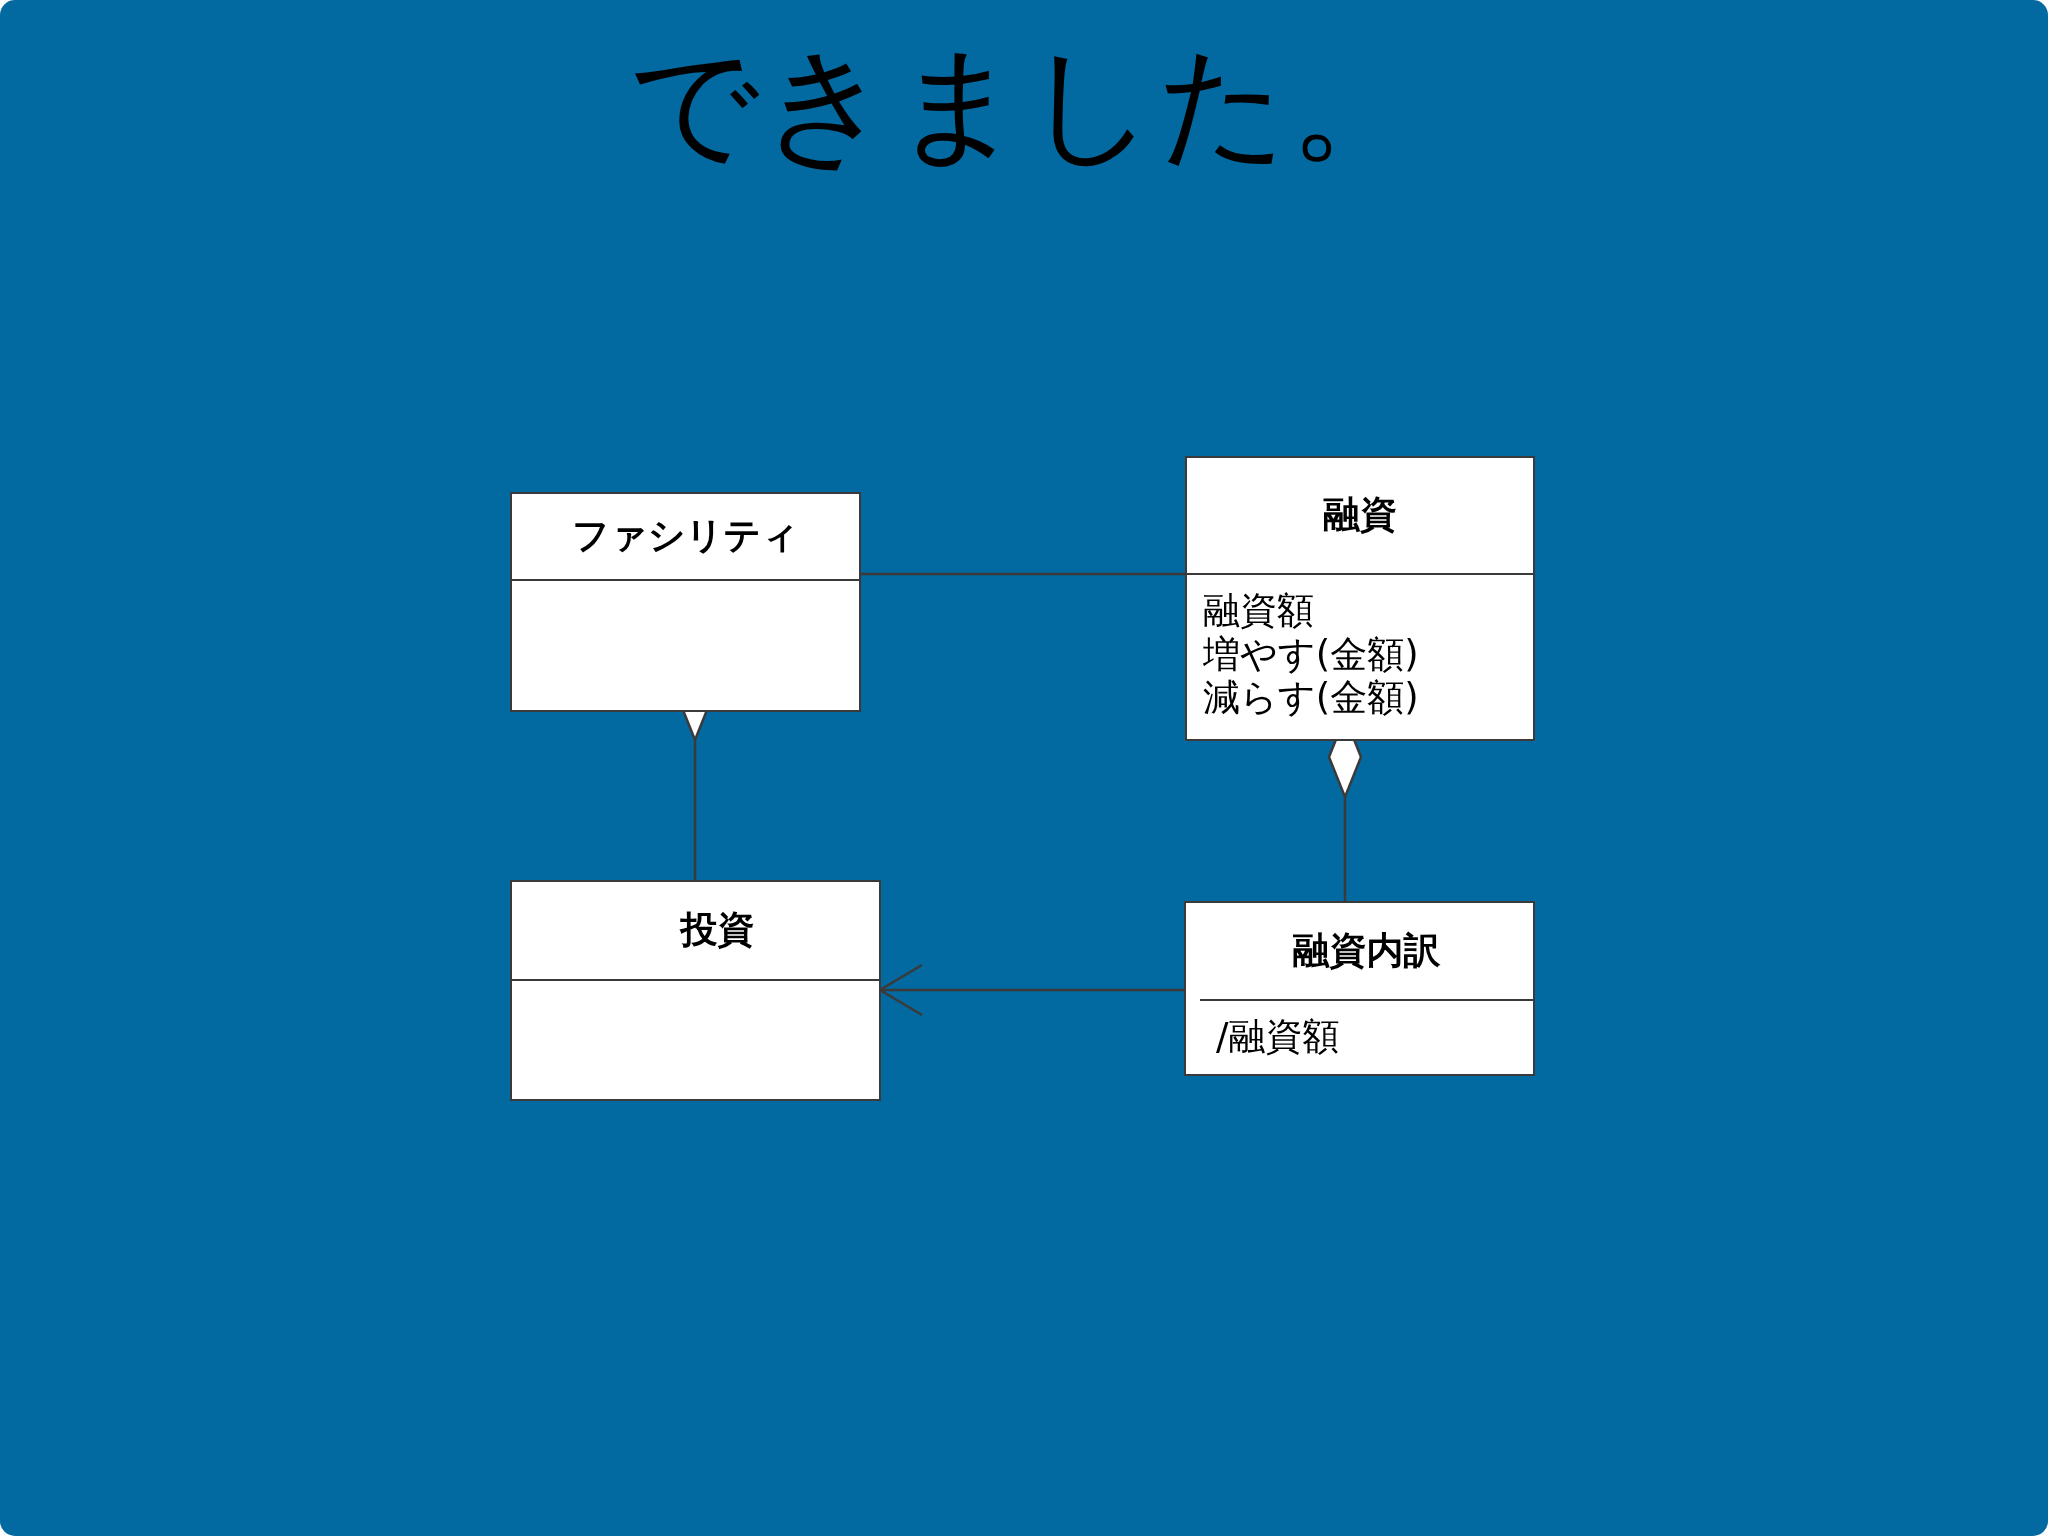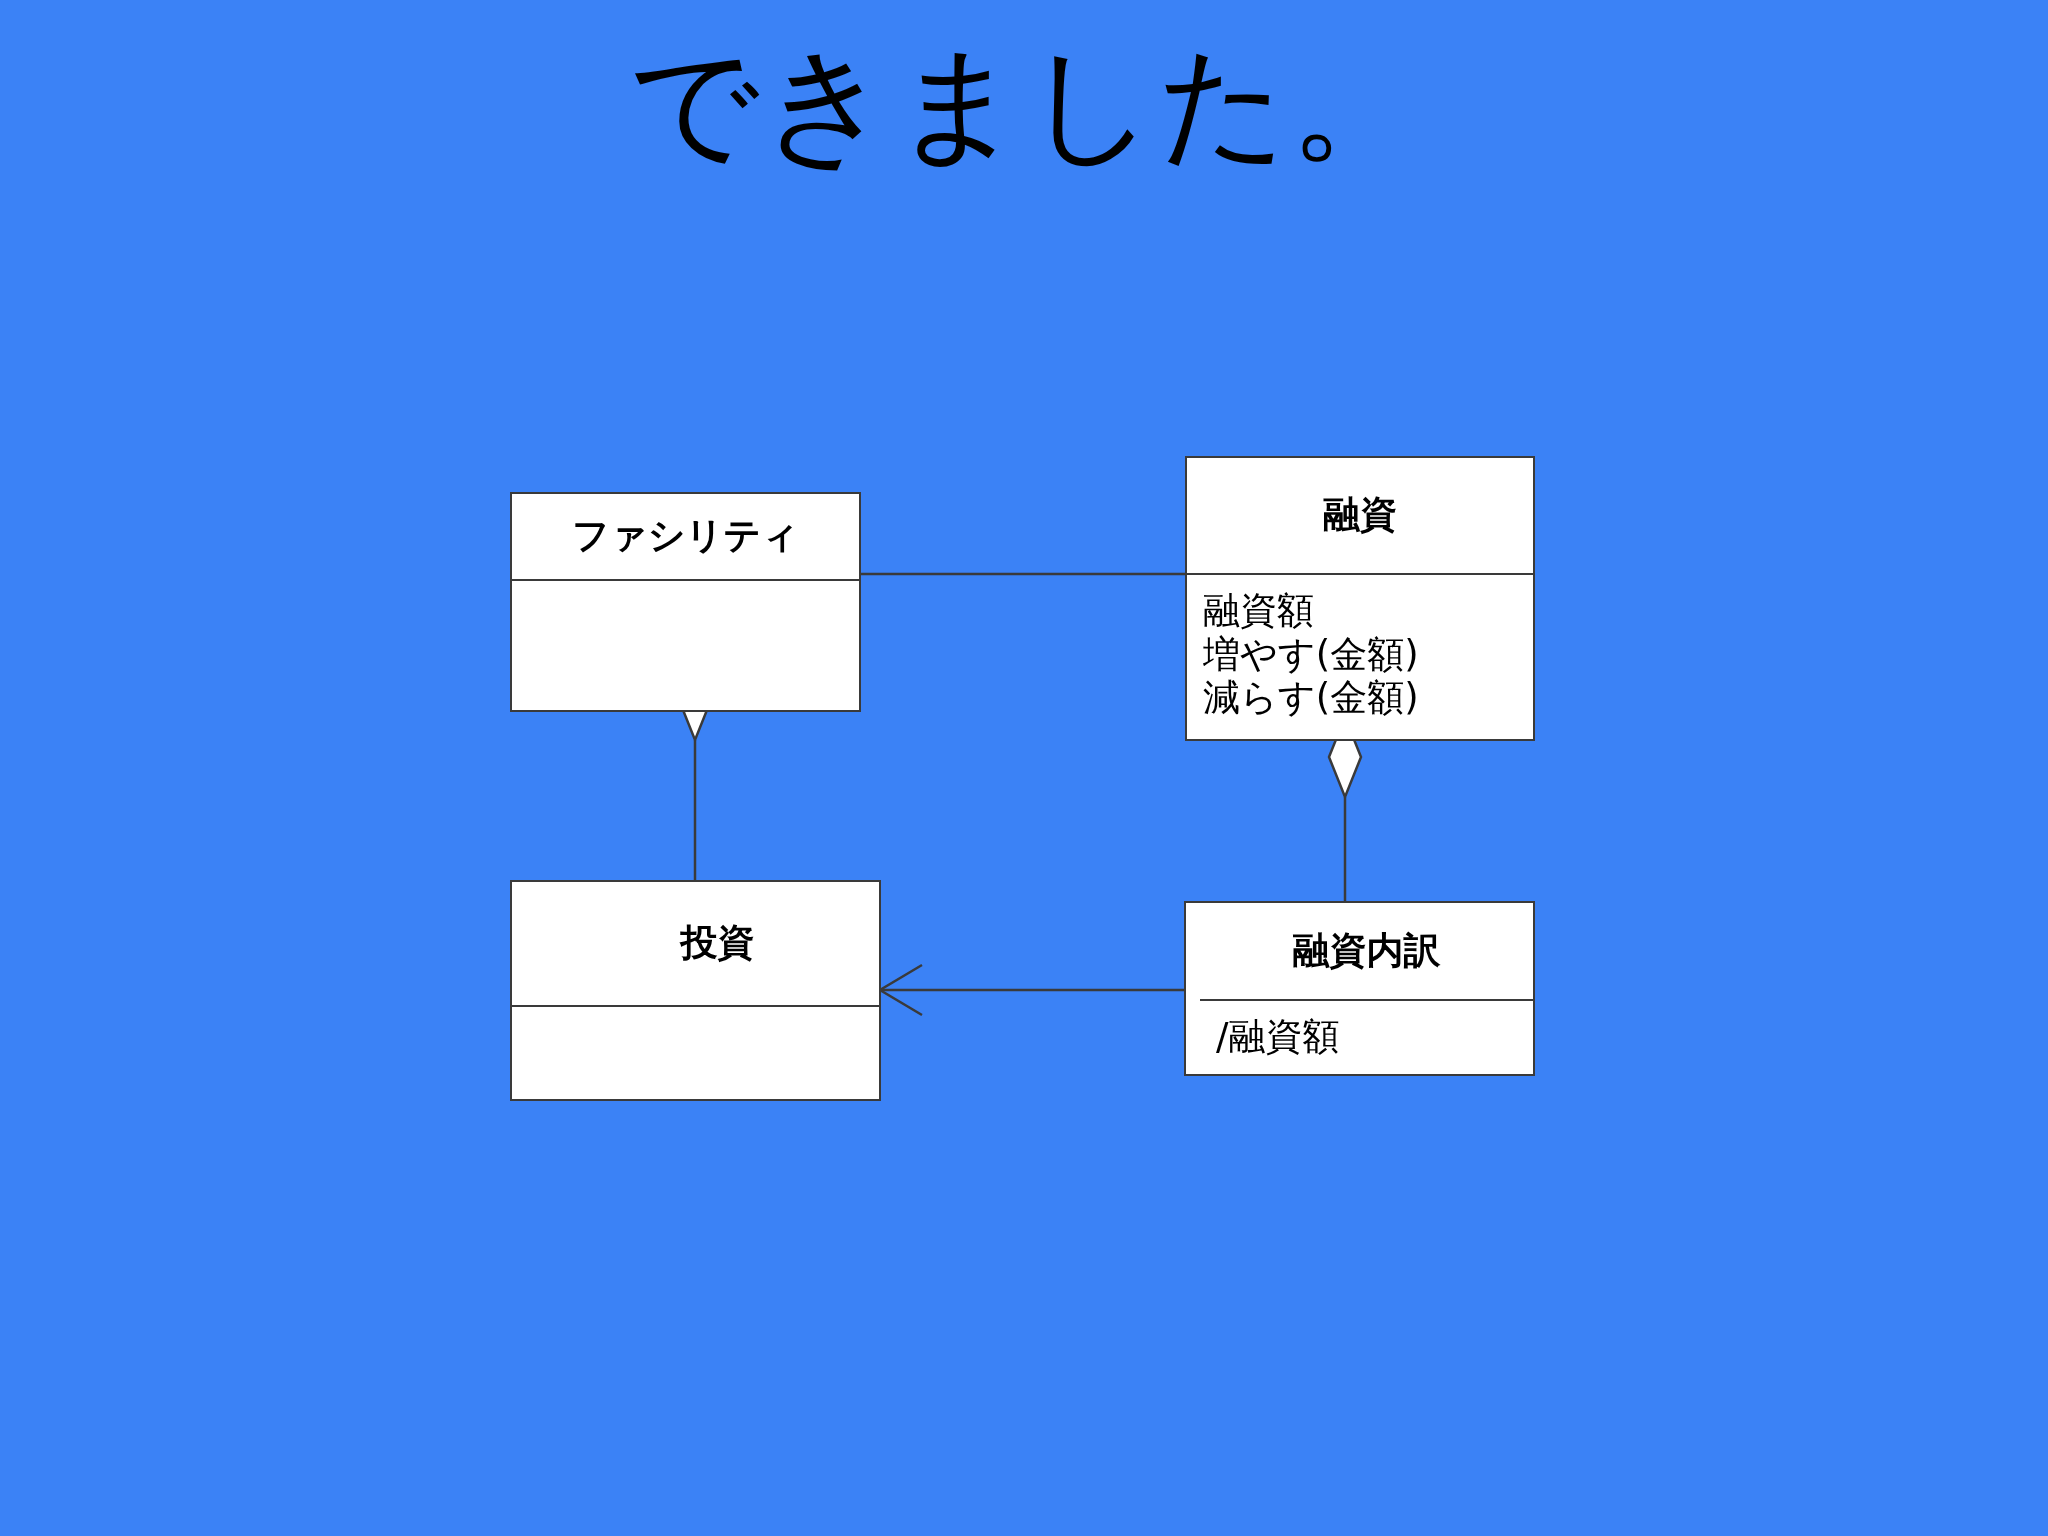--- a/index.html
+++ b/index.html
@@ -9,22 +9,23 @@
     background: #ffffff;
   }
   body {
     font-family: "DejaVu Sans", "Liberation Sans", sans-serif;
     color: #000000;
   }
   #slide {
     position: relative;
     width: 2048px;
     height: 1536px;
-    background: #3b82f6;
+    background: #0369a1;
     overflow: hidden;
+    border-radius: 15px;
   }
   
   #slide-title {
     position: absolute;
     left: 0;
     top: 28px;
     width: 2048px;
     text-align: center;
     font-size: 128px;
     line-height: 1.18;
@@ -64,21 +65,21 @@
   .uml-attr {
     white-space: nowrap;
     display: block;
   }
   
   #class-facility      { left: 510px;  top: 492px;  width: 351px; height: 220px; }
   #class-facility .uml-name-compartment { height: 87px; }
   #class-loan          { left: 1185px; top: 456px;  width: 350px; height: 285px; }
   #class-loan .uml-name-compartment { height: 117px; }
   #class-investment    { left: 510px;  top: 880px;  width: 371px; height: 221px; }
-  #class-investment .uml-name-compartment { height: 125px; padding-left: 44px; }
+  #class-investment .uml-name-compartment { height: 99px; padding-left: 44px; }
   #class-loan-detail   { left: 1184px; top: 901px;  width: 351px; height: 175px; padding-left: 14px; }
   #class-loan-detail .uml-name-compartment { height: 98px; }
 
   
   .connector {
     position: absolute;
     overflow: visible;
   }
   .conn-line {
     stroke: #3a3a3a;

